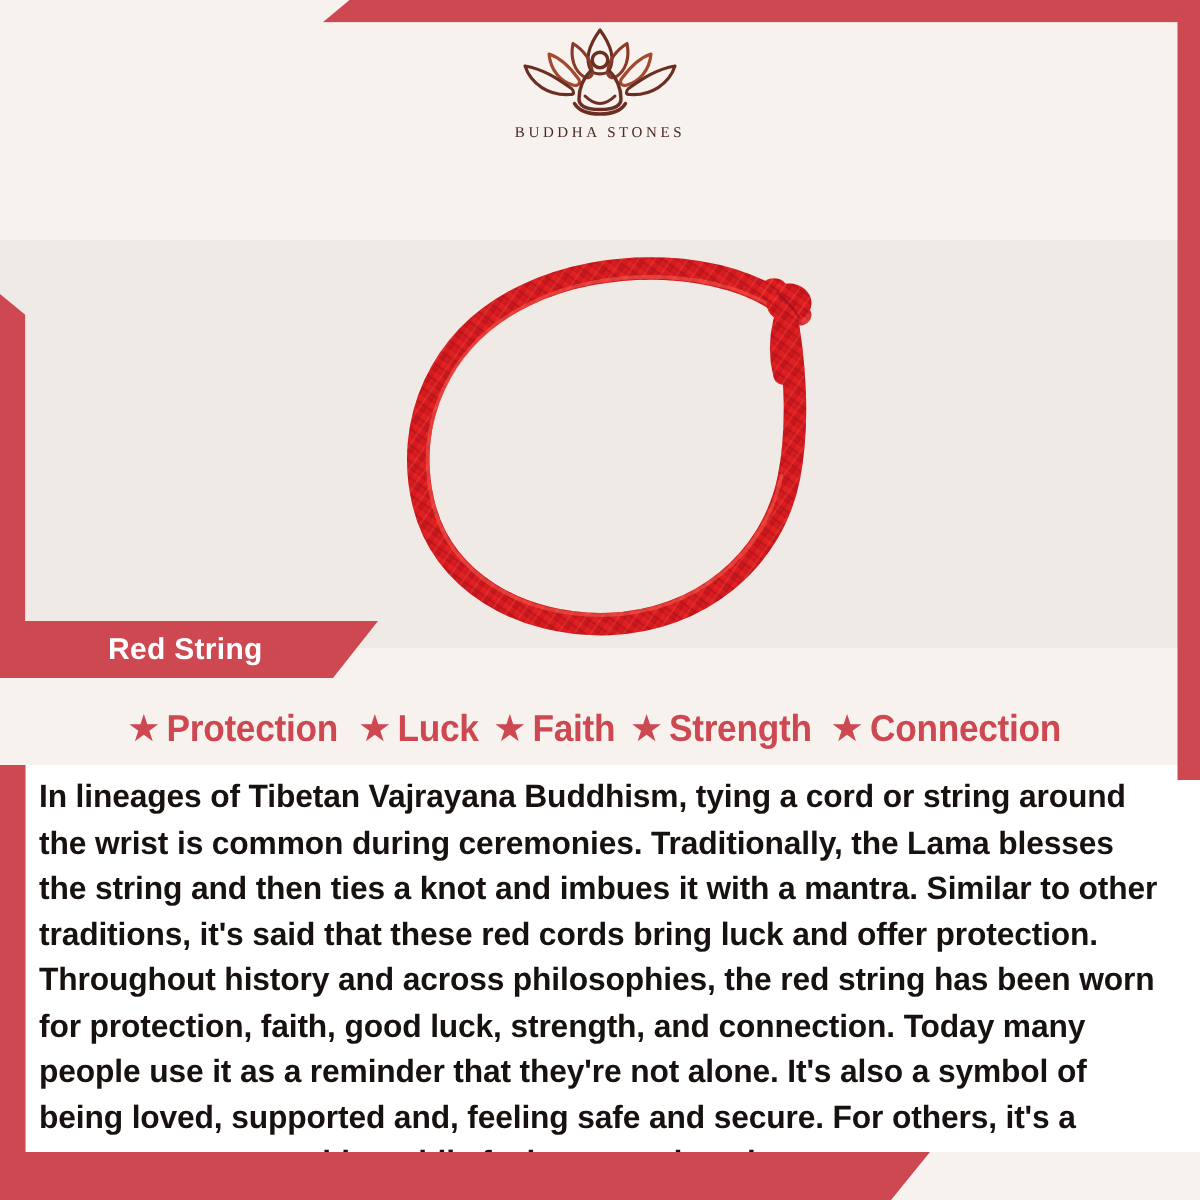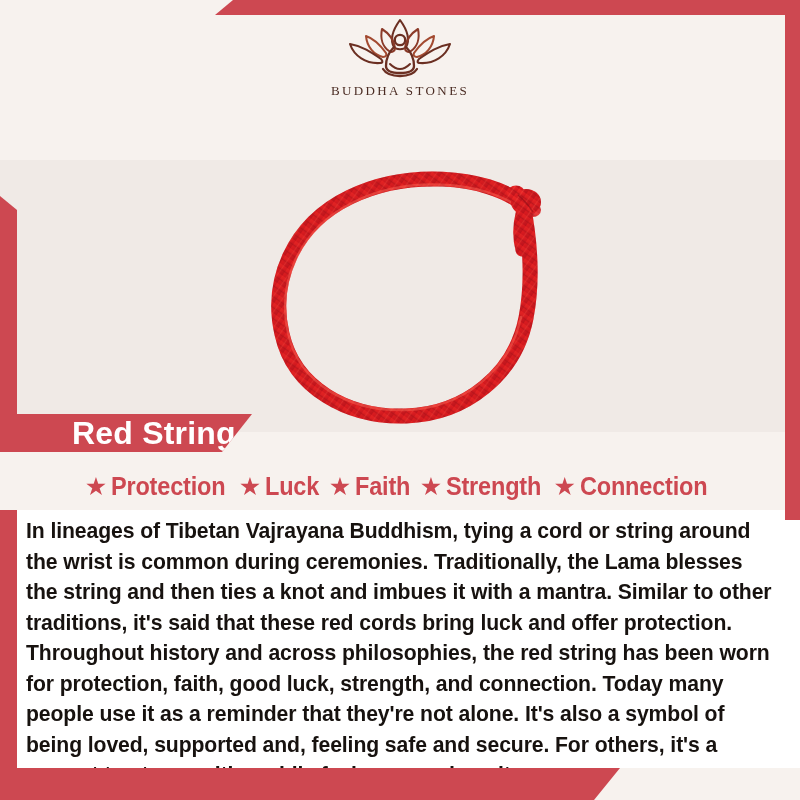--- a/index.html
+++ b/index.html
@@ -64,21 +64,21 @@
     top: 14px; left: 0; right: 0;
     display: flex;
     flex-direction: column;
     align-items: center;
     z-index: 4;
   }
   .logo-mark { width: 128px; height: 66px; display: block; }
   .logo-wordmark {
     margin-top: 3px;
     font-family: "Liberation Serif", serif;
-    font-size: 13px;
+    font-size: 10px;
     letter-spacing: 2.4px;
     color: #4a2b22;
     font-weight: 400;
   }
 
   
   .title-panel {
     position: absolute;
     top: 104px; left: 155px;
     width: 500px; height: 50px;
@@ -116,21 +116,21 @@
     width: 252px; height: 38px;
     background: #cd4851;
     clip-path: polygon(0 0, 100% 0, calc(100% - 30px) 100%, 0 100%);
     display: flex;
     align-items: center;
     z-index: 7;
   }
   .label-text {
     margin-left: 72px;
     font-family: "Liberation Sans Narrow", "Liberation Sans", sans-serif;
-    font-size: 32px;
+    font-size: 20px;
     font-weight: bold;
     color: #ffffff;
     letter-spacing: 0.2px;
     white-space: nowrap;
   }
 
   
   .benefits-row {
     position: absolute;
     top: 464px; left: 0;

